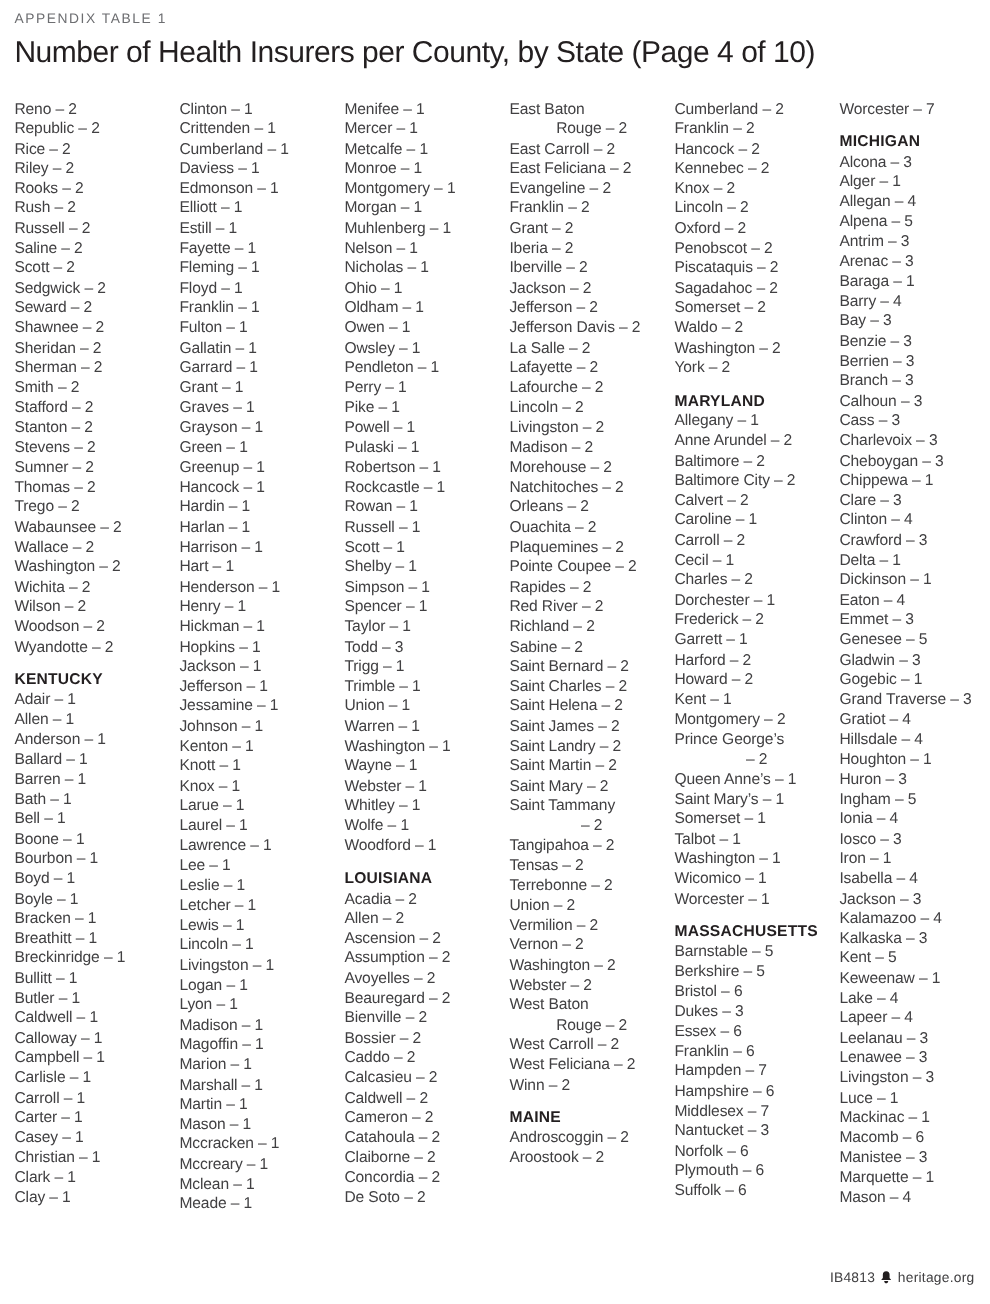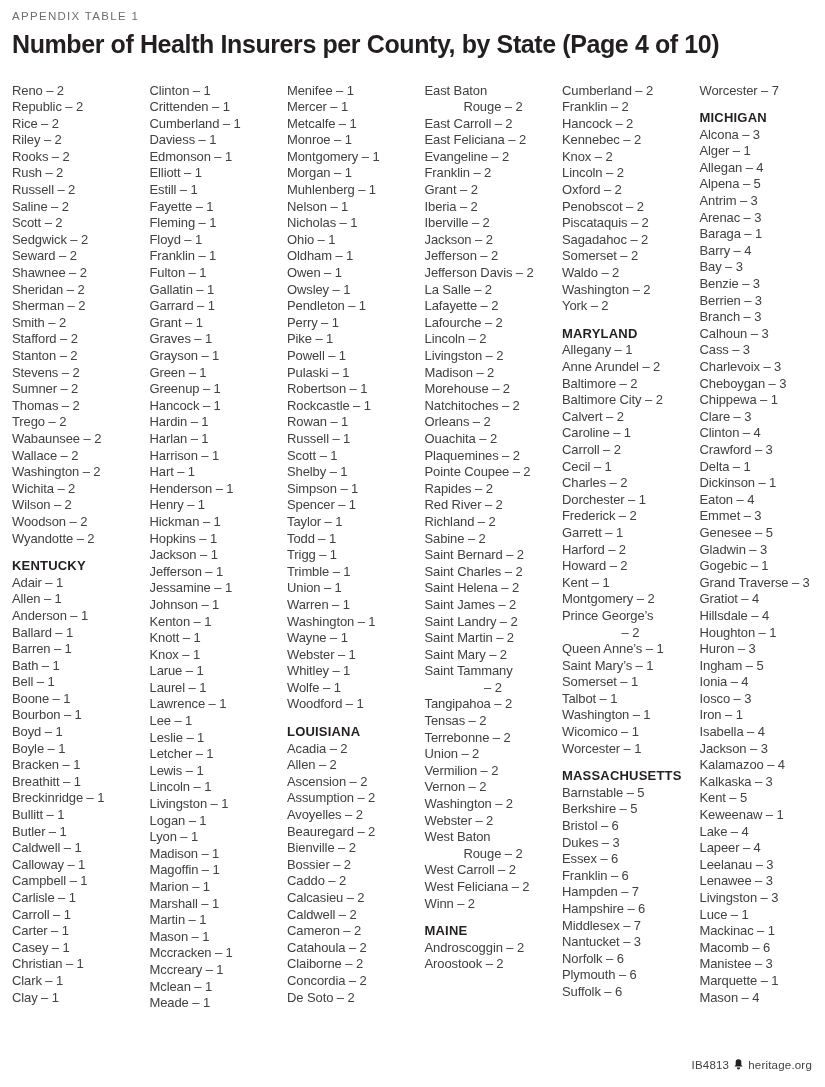--- a/index.html
+++ b/index.html
@@ -7,21 +7,21 @@
     width: 825px; height: 1087px; position: relative; overflow: hidden;
     font-family: "Liberation Sans", sans-serif;
     -webkit-font-smoothing: antialiased;
   }
   .page { padding: 8px 10px 0 12px; }
   .eyebrow {
     color: #6d6e71; font-size: 11.5px; letter-spacing: 1.3px;
     font-weight: 400; margin-top: 2px;
   }
   .title {
-    color: #231f20; font-size: 25px; font-weight: 700;
+    color: #231f20; font-size: 25px; font-weight: 400;
     letter-spacing: -0.4px; margin-top: 9px; line-height: 1.1;
   }
   .columns {
     display: flex; gap: 10.5px; margin-top: 24px; padding-left: 0;
     align-items: flex-start;
   }
   .col { width: 127px; flex: 0 0 auto; }
   .entry {
     font-size: 13px; line-height: 16.6px; color: #414042;
     letter-spacing: -0.1px;
@@ -183,21 +183,21 @@
         <div class="entry">Pulaski – 1</div>
         <div class="entry">Robertson – 1</div>
         <div class="entry">Rockcastle – 1</div>
         <div class="entry">Rowan – 1</div>
         <div class="entry">Russell – 1</div>
         <div class="entry">Scott – 1</div>
         <div class="entry">Shelby – 1</div>
         <div class="entry">Simpson – 1</div>
         <div class="entry">Spencer – 1</div>
         <div class="entry">Taylor – 1</div>
-        <div class="entry">Todd – 1</div>
+        <div class="entry">Todd – 3</div>
         <div class="entry">Trigg – 1</div>
         <div class="entry">Trimble – 1</div>
         <div class="entry">Union – 1</div>
         <div class="entry">Warren – 1</div>
         <div class="entry">Washington – 1</div>
         <div class="entry">Wayne – 1</div>
         <div class="entry">Webster – 1</div>
         <div class="entry">Whitley – 1</div>
         <div class="entry">Wolfe – 1</div>
         <div class="entry">Woodford – 1</div>

